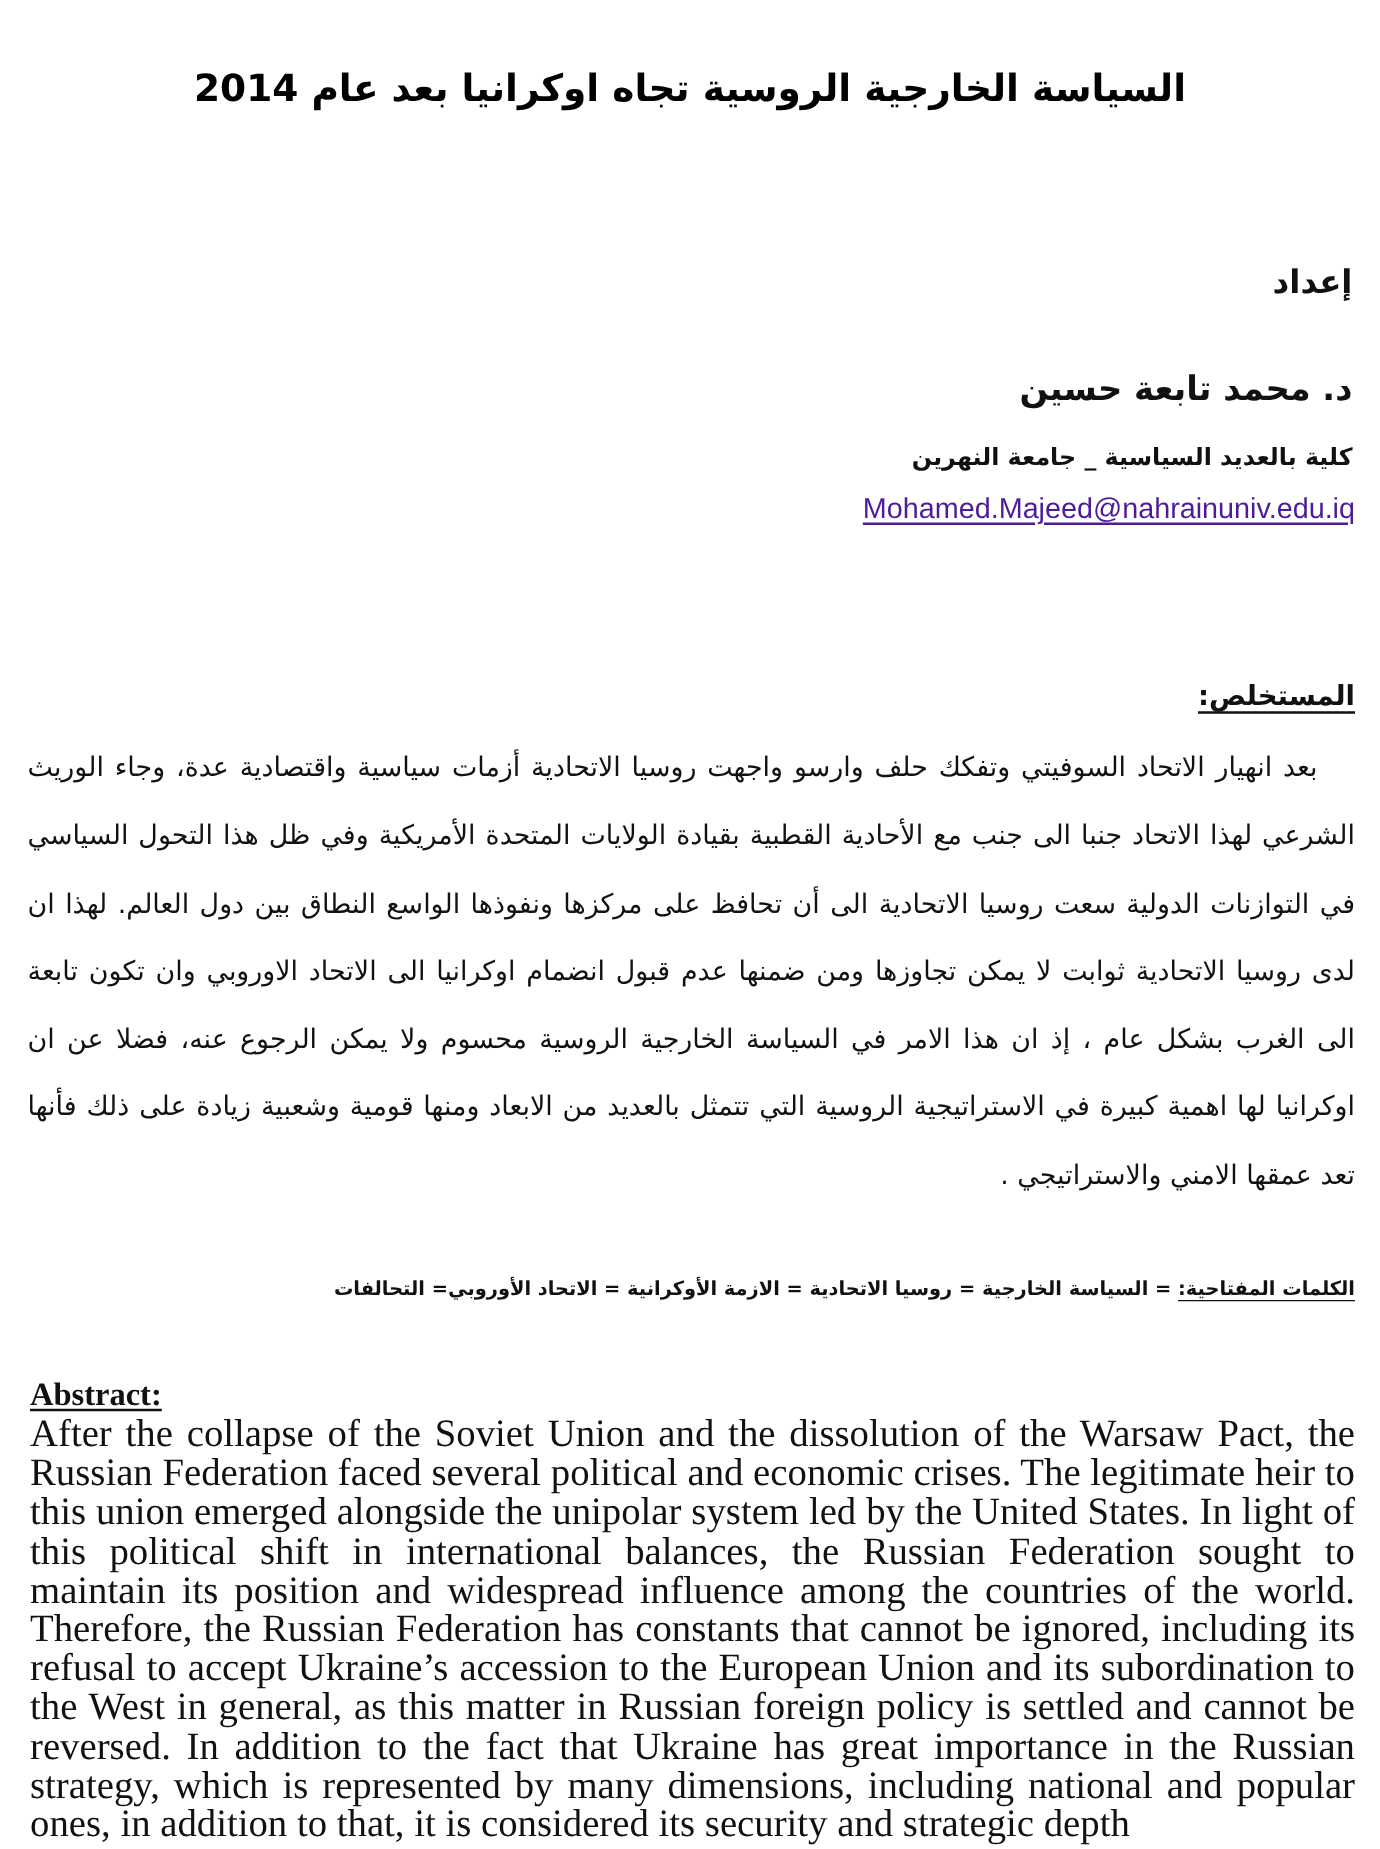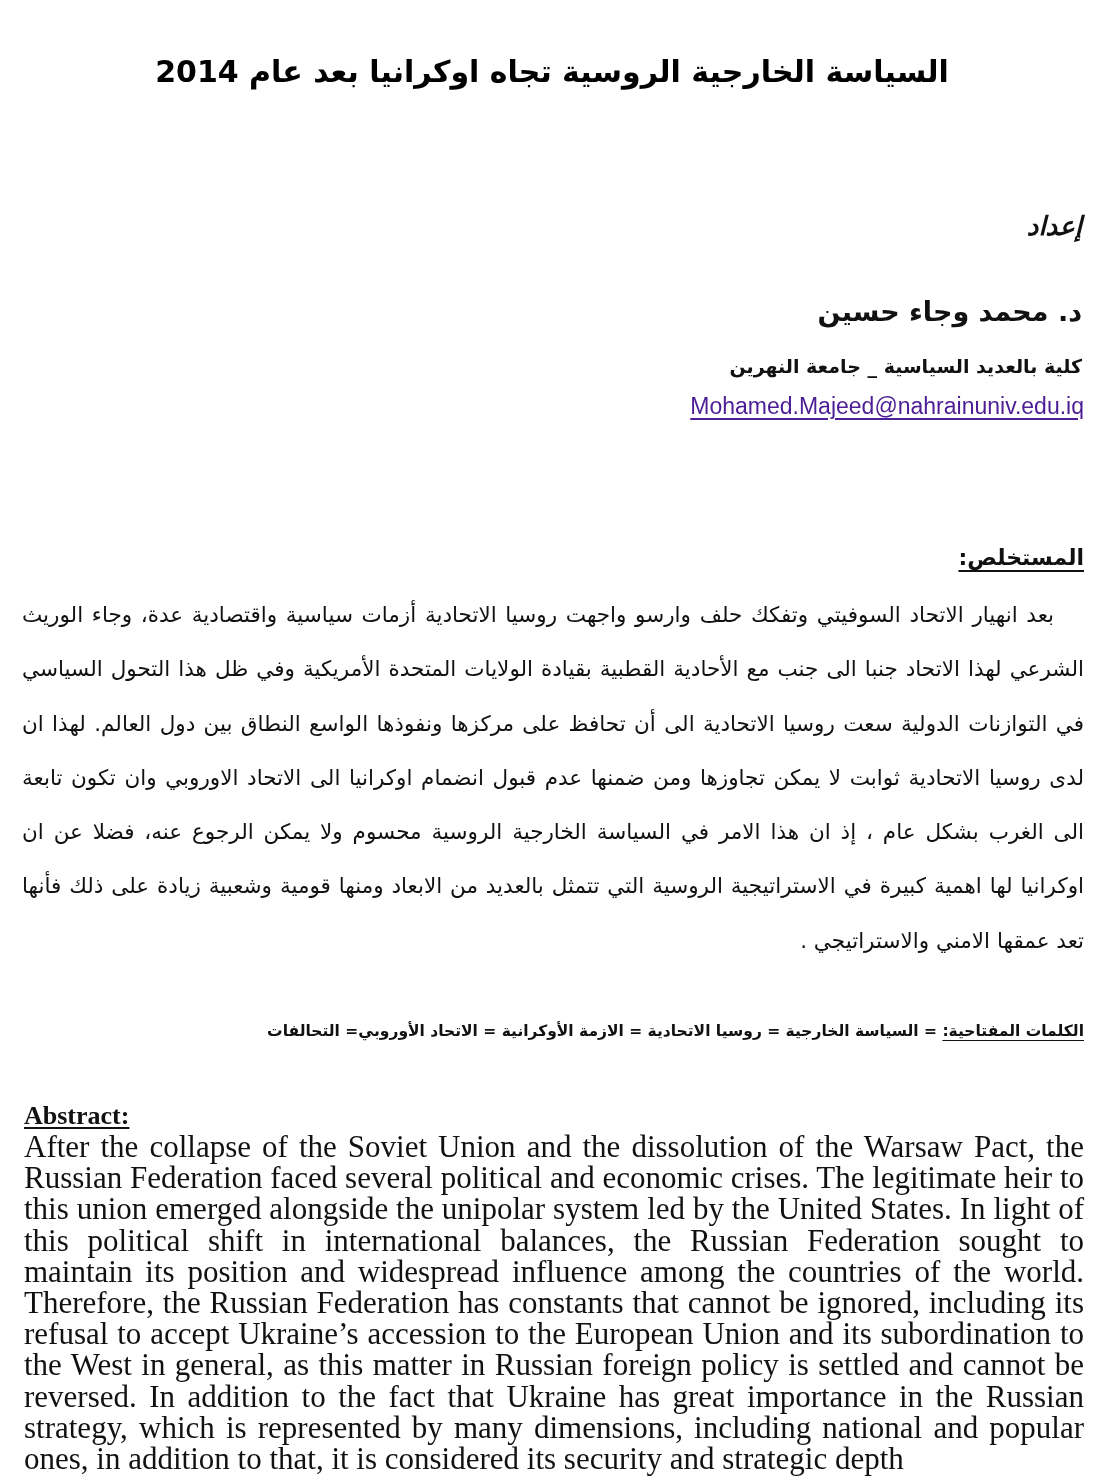--- a/index.html
+++ b/index.html
@@ -35,21 +35,20 @@
     }
     .prepared {
       position: absolute;
       top: 188px;
       right: 22px;
       direction: rtl;
       font-family: "DejaVu Sans", sans-serif;
       font-weight: bold;
       font-size: 26px;
       line-height: 44px;
-      font-style: italic;
     }
     .author {
       position: absolute;
       top: 274px;
       right: 22px;
       direction: rtl;
       font-family: "DejaVu Sans", sans-serif;
       font-weight: bold;
       font-size: 27px;
       line-height: 44px;
@@ -157,21 +156,21 @@
   </style>
 </head>
 <body>
 
 <div class="page">
 
   <h1 class="title">السياسة الخارجية الروسية تجاه اوكرانيا بعد عام 2014</h1>
 
   <div class="prepared">إعداد</div>
 
-  <div class="author">د. محمد وجاء حسين</div>
+  <div class="author">د. محمد تابعة حسين</div>
 
   <div class="affiliation">كلية بالعديد السياسية _ جامعة النهرين</div>
 
   <a class="email" title="Mohamed.Majeed@nahrainuniv.edu.iq" href="mailto:Mohamed.Majeed@nahrainuniv.edu.iq" style="color: #4c1d95;">Mohamed.Majeed@nahrainuniv.edu.iq</a>
 
   <div class="ar-heading">المستخلص:</div>
 
   <p class="ar-abstract" style="margin:0;">بعد انهيار الاتحاد السوفيتي وتفكك حلف وارسو واجهت روسيا الاتحادية أزمات سياسية واقتصادية عدة، وجاء الوريث الشرعي لهذا الاتحاد جنبا الى جنب مع الأحادية القطبية بقيادة الولايات المتحدة الأمريكية وفي ظل هذا التحول السياسي في التوازنات الدولية سعت روسيا الاتحادية الى أن تحافظ على مركزها ونفوذها الواسع النطاق بين دول العالم. لهذا ان لدى روسيا الاتحادية ثوابت لا يمكن تجاوزها ومن ضمنها عدم قبول انضمام اوكرانيا الى الاتحاد الاوروبي وان تكون تابعة الى الغرب بشكل عام ، إذ ان هذا الامر في السياسة الخارجية الروسية محسوم ولا يمكن الرجوع عنه، فضلا عن ان اوكرانيا لها اهمية كبيرة في الاستراتيجية الروسية التي تتمثل بالعديد من الابعاد ومنها قومية وشعبية زيادة على ذلك فأنها تعد عمقها الامني والاستراتيجي .</p>
 
   <div class="ar-keywords">

